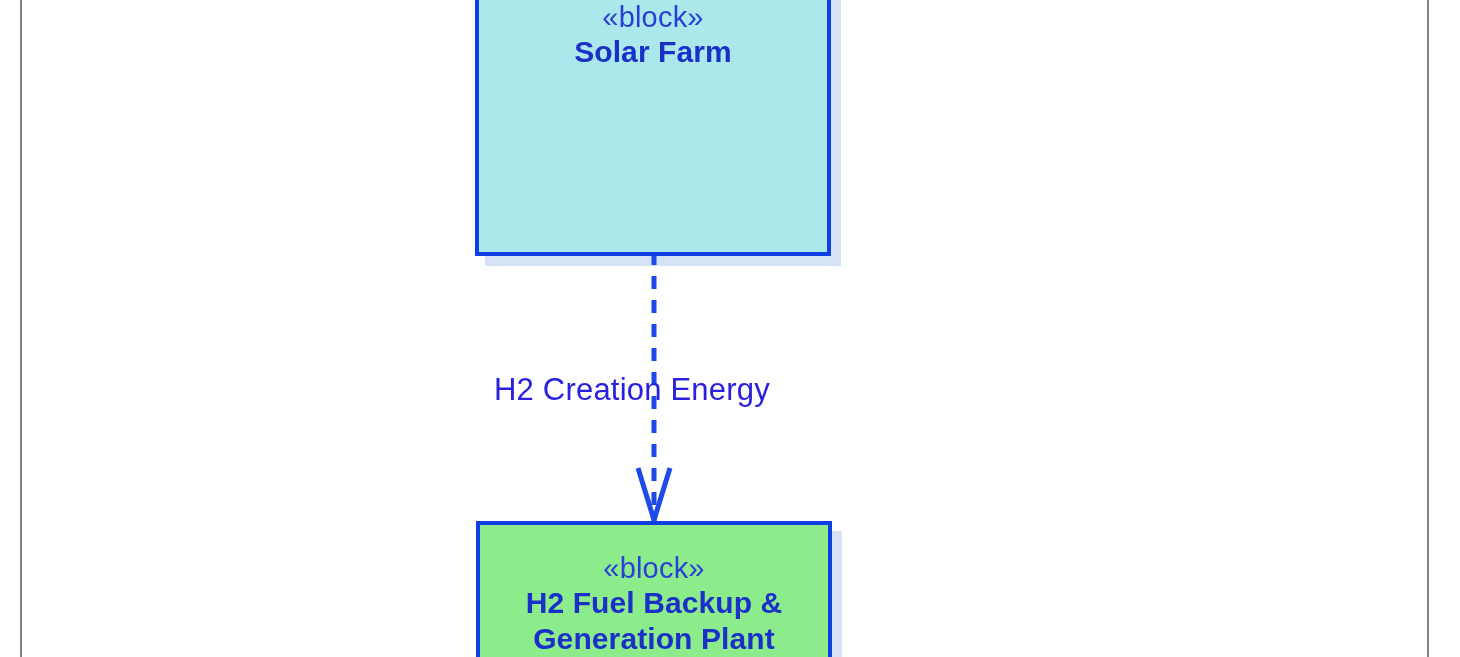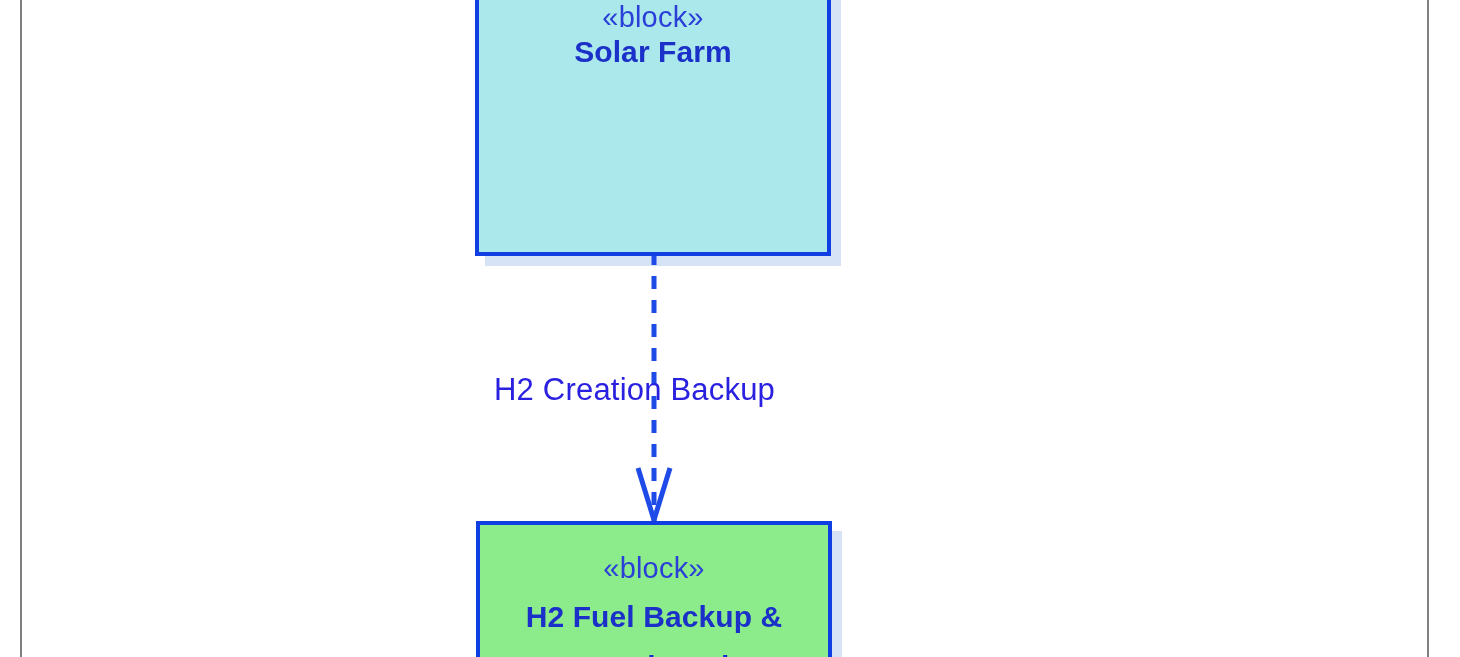--- a/index.html
+++ b/index.html
@@ -80,21 +80,21 @@
 
   
   #block-h2-plant {
     left: 476px;
     top: 521px;
     width: 356px;
     height: 270px;
     background: #8cec8c;
     padding-top: 26px;
   }
-  #block-h2-plant .title { margin-top: 14px; }
+  #block-h2-plant .title { }
   #shadow-h2-plant {
     left: 486px;
     top: 531px;
     width: 356px;
     height: 270px;
   }
 
   
   #dependency-connector {
     position: absolute;
@@ -132,21 +132,21 @@
   <div class="block" id="block-solar-farm">
     <div class="stereotype">«block»</div>
     <div class="title">Solar Farm</div>
   </div>
 
   <svg id="dependency-connector" viewBox="0 0 110 280" width="110" height="280" xmlns="http://www.w3.org/2000/svg">
     <line x1="54" y1="2" x2="54" y2="272" stroke="#1e4ae8" stroke-width="5" stroke-dasharray="13 11" stroke-linecap="butt"></line>
     <polyline points="38,218 54,270 70,218" fill="none" stroke="#1e4ae8" stroke-width="5" stroke-linejoin="miter" stroke-linecap="butt"></polyline>
   </svg>
 
-  <div id="connector-label">H2 Creation Backup</div>
+  <div id="connector-label">H2 Creation Energy</div>
 
   <div class="block" id="block-h2-plant">
     <div class="stereotype">«block»</div>
     <div class="title">H2 Fuel Backup &amp;</div>
     <div class="title">Generation Plant</div>
   </div>
 
 </div>
 
 </body></html>

